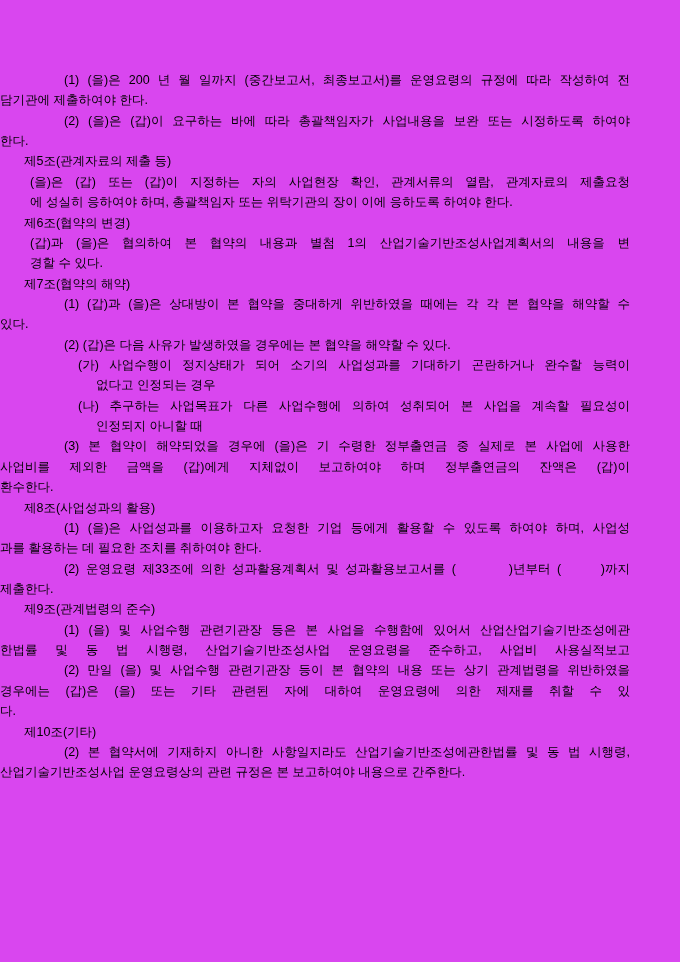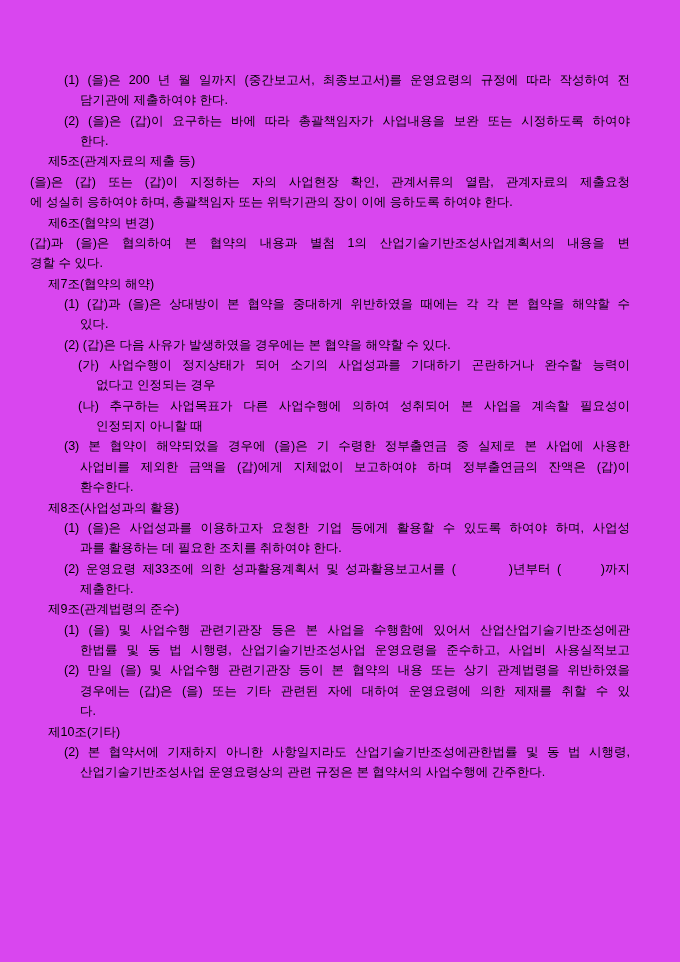--- a/index.html
+++ b/index.html
@@ -19,24 +19,24 @@
     font-family: "Liberation Sans", "DejaVu Sans", sans-serif;
     font-size: 12.5px;
     line-height: 20.36px;
     font-weight: 500;
   }
   .line {
     white-space: pre-wrap;
     padding-right: 50px;
   }
   
-  .heading-first, .heading-cont { padding-left: 48px; }
+  .heading-first, .heading-cont { padding-left: 24px; }
   .body-first,    .body-cont    { padding-left: 30px; }
   .item-first     { padding-left: 64px; }
-  .item-cont      { padding-left: 80px; }
+  .item-cont      { }
   .subitem-first  { padding-left: 78px; }
   .subitem-cont   { padding-left: 96px; }
   
   .j {
     text-align: justify;
     text-align-last: justify;
   }
 </style>
 </head>
 <body>
@@ -111,16 +111,16 @@
       <div>
         <div class="line item-first j">(2) 만일 (을) 및 사업수행 관련기관장 등이 본 협약의 내용 또는 상기 관계법령을 위반하였을</div>
         <div class="line item-cont j">경우에는 (갑)은 (을) 또는 기타 관련된 자에 대하여 운영요령에 의한 제재를 취할 수 있</div>
         <div class="line item-cont">다.</div>
       </div>
       <div>
         <div class="line heading-first">제10조(기타)</div>
       </div>
       <div>
         <div class="line item-first j">(2) 본 협약서에 기재하지 아니한 사항일지라도 산업기술기반조성에관한법률 및 동 법 시행령,</div>
-        <div class="line item-cont">산업기술기반조성사업 운영요령상의 관련 규정은 본 협약서의 사업수행에 간주한다.</div>
+        <div class="line item-cont">산업기술기반조성사업 운영요령상의 관련 규정은 본 보고하여야 내용으로 간주한다.</div>
       </div>
     </div>
 </div>
 
 </body></html>

